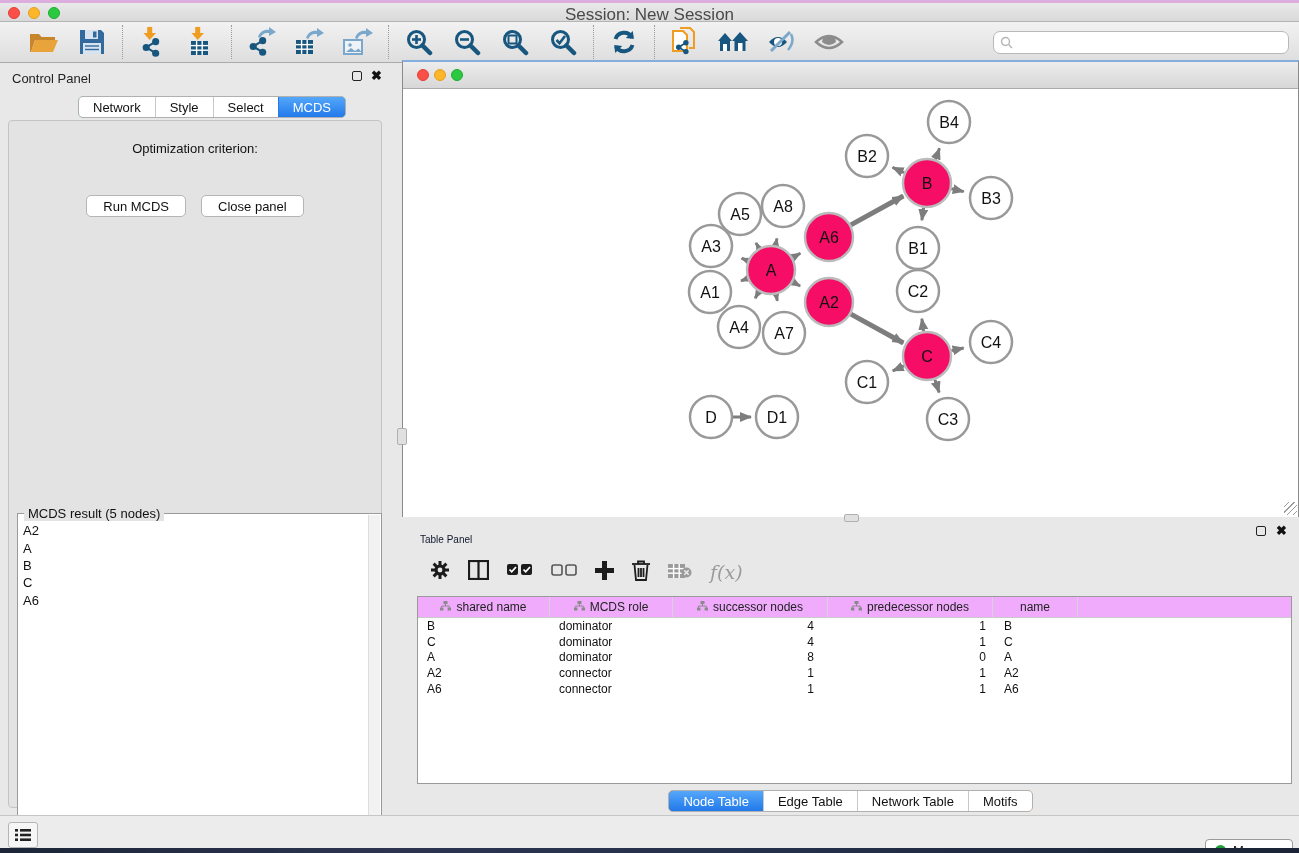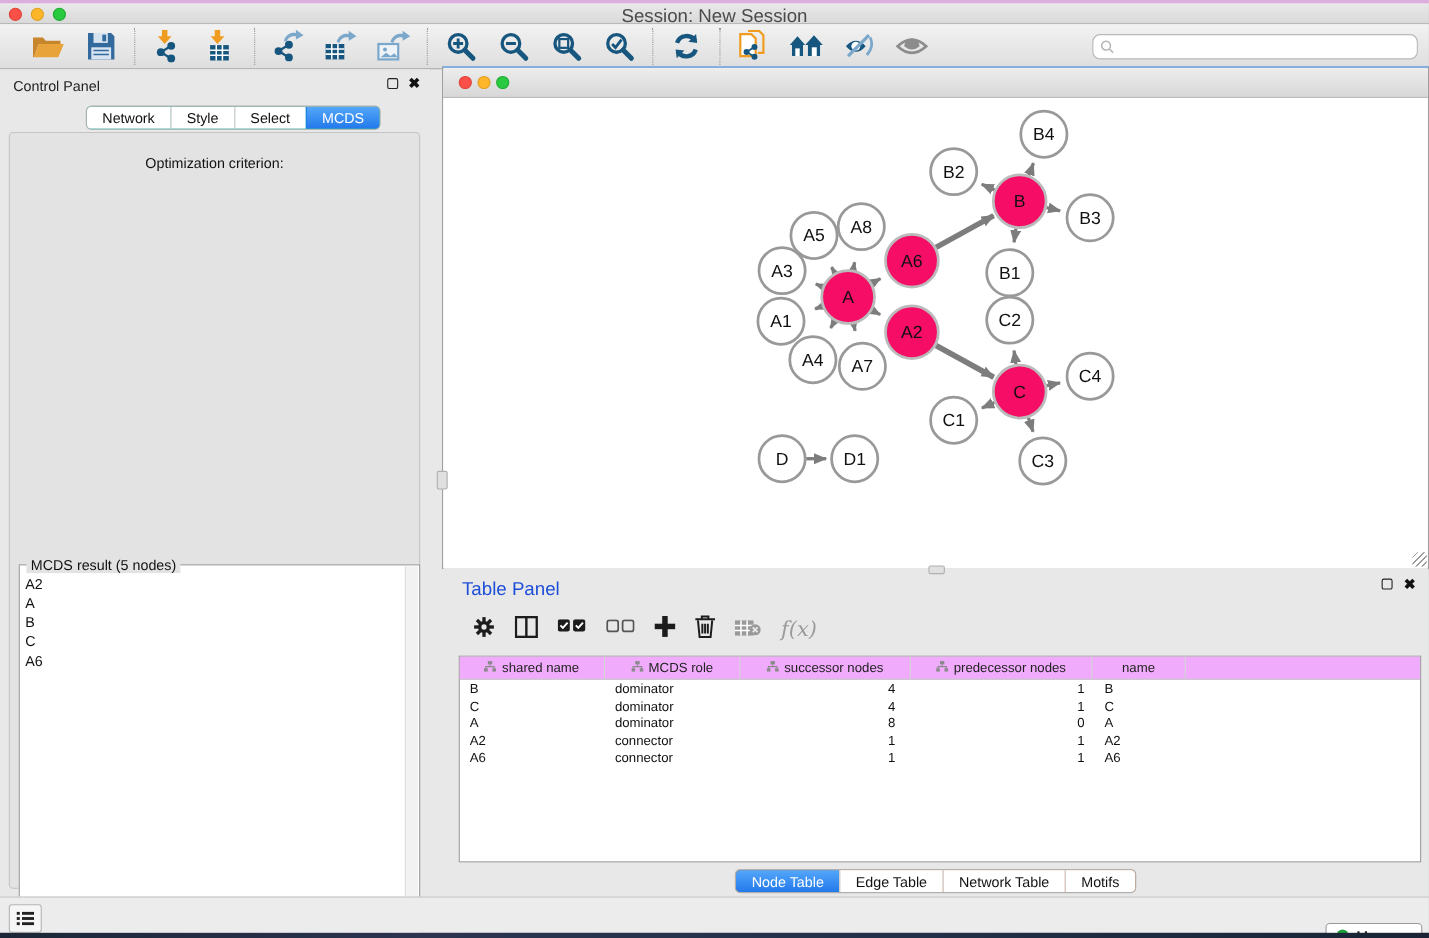--- a/index.html
+++ b/index.html
@@ -77,21 +77,21 @@
   .resize-grip { position:absolute; right:1px; bottom:1px; width:13px; height:13px;
     background:repeating-linear-gradient(135deg, transparent 0 3px, #9a9a9a 3px 4px); }
   .splitter-handle-v { position:absolute; left:397px; top:428px; width:10px; height:17px;
     background:#e0e0e0; border:1px solid #b0b0b0; border-radius:2px; z-index:5; }
   .splitter-handle-h { position:absolute; left:844px; top:514px; width:15px; height:8px;
     background:#e0e0e0; border:1px solid #b0b0b0; border-radius:2px; z-index:5; }
 
   
   .table-panel { position:absolute; left:402px; top:518px; width:897px; height:297px; background:#e8e8e8; }
   .tp-titlerow { position:relative; height:28px; }
-  .tp-title { position:absolute; left:18px; top:8px; font-size:17px; color:#1d4ed8; }
+  .tp-title { position:absolute; left:18px; top:16px; font-size:10px; color:#0f172a; }
   .tp-icons { position:absolute; right:12px; top:8px; display:flex; gap:10px; align-items:center; }
   .tp-toolbar { position:absolute; left:14px; top:34px; width:869px; height:40px;
     display:flex; align-items:center; gap:18px; padding-left:14px; }
   .tp-tool { display:flex; align-items:center; justify-content:center; }
   .fx-label { font-family:"DejaVu Serif", serif; font-style:italic; font-size:19px; color:#9a9a9a; }
 
   .data-table { position:absolute; left:15px; top:78px; width:875px; height:188px;
     background:#fff; border:1px solid #9a9a9a; font-size:12px; color:#111; }
   .dt-header { display:flex; height:21px; background:#f0abfc; border-bottom:1px solid #c9c9c9; }
   .dt-hcell { display:flex; align-items:center; justify-content:center; gap:5px;
@@ -380,20 +380,24 @@
       </span>
     </div>
     <div class="seg-tabs" id="cp-tabs">
         <div class="seg-tab">Network</div>
         <div class="seg-tab">Style</div>
         <div class="seg-tab">Select</div>
         <div class="seg-tab active">MCDS</div>
       </div>
     <div class="cp-content">
       <div class="opt-label">Optimization criterion:</div>
+      <div class="cp-buttons">
+        <div class="mac-btn">Run MCDS</div>
+        <div class="mac-btn">Close panel</div>
+      </div>
       <div class="result-box">
         <span class="result-legend">MCDS result (5 nodes)</span>
         <div class="result-list" id="result-list">
             <div class="result-item">A2</div>
             <div class="result-item">A</div>
             <div class="result-item">B</div>
             <div class="result-item">C</div>
             <div class="result-item">A6</div>
           </div>
         <div class="result-scroll"></div>

